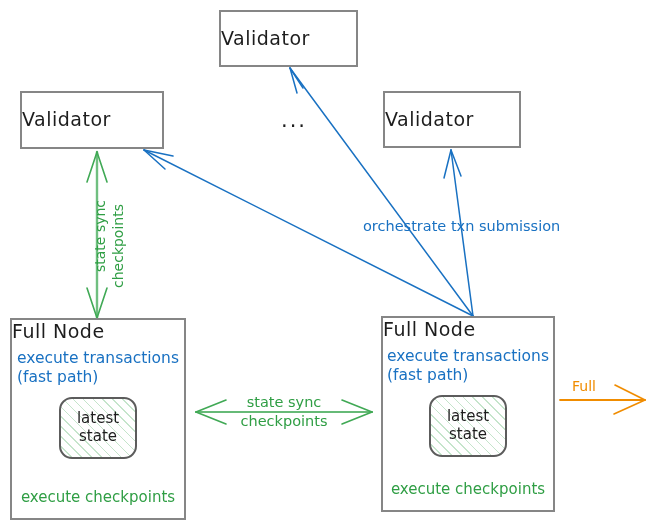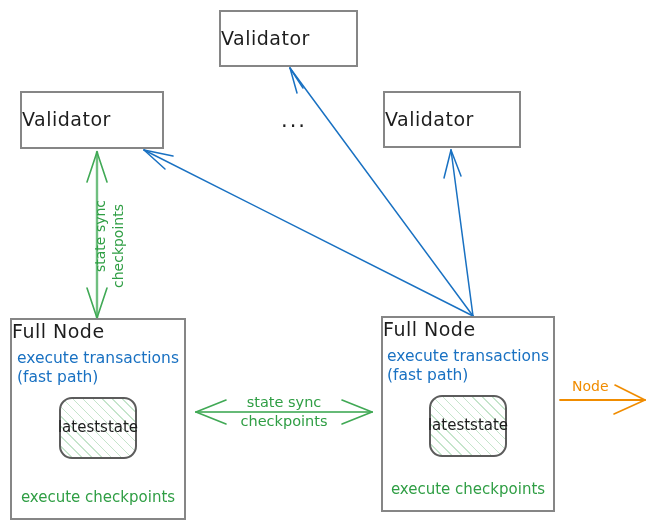--- a/index.html
+++ b/index.html
@@ -70,21 +70,21 @@
     margin-bottom: 12px;
   }
   .state-box {
     margin-top: 9px;
     width: 78px;
     height: 62px;
     border: 2px solid #5c5c5c;
     border-radius: 13px;
     box-sizing: border-box;
     display: flex;
-    flex-direction: row;
+    flex-direction: column;
     align-items: center;
     justify-content: center;
     background-color: #ffffff;
     background-image: repeating-linear-gradient(
         45deg,
         rgba(64,169,85,0.30) 0px,
         rgba(64,169,85,0.30) 1px,
         rgba(255,255,255,0) 1px,
         rgba(255,255,255,0) 7px);
   }
@@ -210,24 +210,25 @@
       <div>execute transactions</div>
       <div>(fast path)</div>
     </div>
     <div class="state-box">
       <span>latest</span>
       <span>state</span>
     </div>
     <div class="fn-green">execute checkpoints</div>
   </div>
 
+  <div class="label blue-label" style="left:363px; top:218px;">orchestrate txn submission</div>
 
   <div class="vlabel" style="left:92px; top:272px;">state sync</div>
   <div class="vlabel" style="left:110px; top:288px;">checkpoints</div>
 
   <div class="label green-label" style="left:229px; top:393px; width:110px;">
     <div>state sync</div>
     <div>checkpoints</div>
   </div>
 
-  <div class="label orange-label" style="left:572px; top:378px;">Node</div>
+  <div class="label orange-label" style="left:572px; top:378px;">Full</div>
 
 </div>
 
 </body></html>

